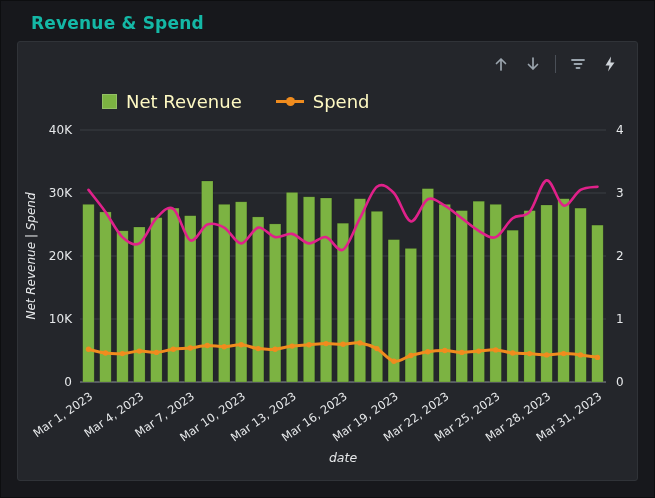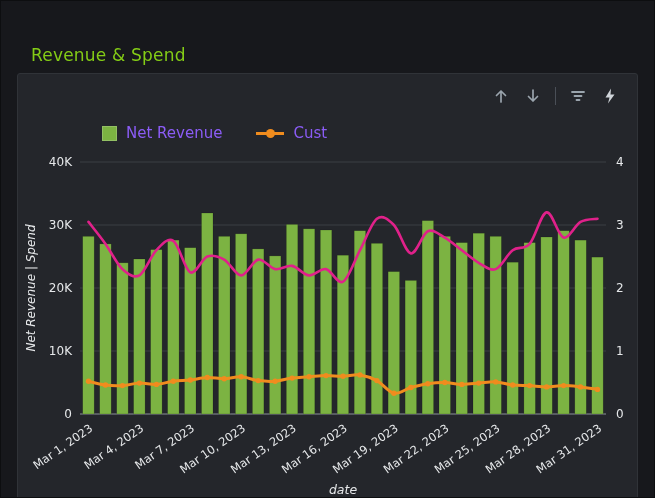--- a/index.html
+++ b/index.html
@@ -9,21 +9,21 @@
     font-family:"DejaVu Sans","Liberation Sans",sans-serif;
     color:#e8eaec;
     overflow:hidden;
     box-sizing:border-box;
     border:1px solid #0d0e10;
   }
   .page-header{
     padding:12px 0 8px 30px;
   }
   .page-title{
-    font-size:17px;font-weight:400;color:#84cc16;letter-spacing:.2px;margin-top:32px;
+    font-size:17px;font-weight:700;color:#14b8a6;letter-spacing:.2px;
   }
   .panel{
     margin:0 16px;
     background:#24262b;
     border:1px solid #303338;
     border-radius:3px;
     height:440px;
     box-sizing:border-box;
     position:relative;
   }
@@ -36,21 +36,21 @@
     background:transparent;border:none;cursor:pointer;padding:0;
   }
   .tool-btn svg{display:block;}
   .tool-divider{width:1px;height:18px;background:#4a4f57;margin:0 3px;}
   .legend{
     display:flex;align-items:center;gap:34px;
     margin:46px 0 4px 84px;
     height:26px;
   }
   .legend-item{display:flex;align-items:center;gap:9px;cursor:pointer;}
-  .legend-label{font-size:15px;color:#8b5cf6;}
+  .legend-label{font-size:18px;color:#fef9c3;}
   .swatch-bar{width:15px;height:15px;border:1px solid rgba(255,255,255,.18);box-sizing:border-box;}
   .swatch-linedot{width:28px;height:9px;position:relative;display:inline-block;}
   .swatch-linedot .ln{position:absolute;left:0;top:3px;width:28px;height:3px;}
   .swatch-linedot .dot{position:absolute;left:10px;top:0;width:9px;height:9px;border-radius:50%;}
   .swatch-line{width:28px;height:3px;display:inline-block;}
   .chart-wrap{margin:2px auto 0 auto;width:616px;}
 </style>
 </head>
 <body>
 
@@ -87,21 +87,21 @@
   <div class="legend">
     <div class="legend-item">
       <span class="swatch-bar" style="background: rgb(124, 179, 66);"></span>
       <span class="legend-label">Net Revenue</span>
     </div>
     <div class="legend-item">
       <span class="swatch-linedot">
         <span class="ln" style="background: rgb(240, 140, 30);"></span>
           <span class="dot" style="background: rgb(240, 140, 30);"></span>
       </span>
-      <span class="legend-label">Cust</span>
+      <span class="legend-label">Spend</span>
     </div>
   </div>
 
   <div class="chart-wrap">
     <svg id="chart" width="612" height="352" viewBox="0 0 612 352">
         <line x1="60" x2="586" y1="264" y2="264" stroke="#8b9199" stroke-width="1"></line>
         <text x="52" y="268" fill="#e6e8ea" font-size="12" font-family="&quot;DejaVu Sans&quot;,sans-serif" text-anchor="end">0</text>
         <line x1="60" x2="586" y1="201" y2="201" stroke="#3a3e45" stroke-width="1"></line>
         <text x="52" y="205" fill="#e6e8ea" font-size="12" font-family="&quot;DejaVu Sans&quot;,sans-serif" text-anchor="end">10K</text>
         <line x1="60" x2="586" y1="138" y2="138" stroke="#3a3e45" stroke-width="1"></line>

